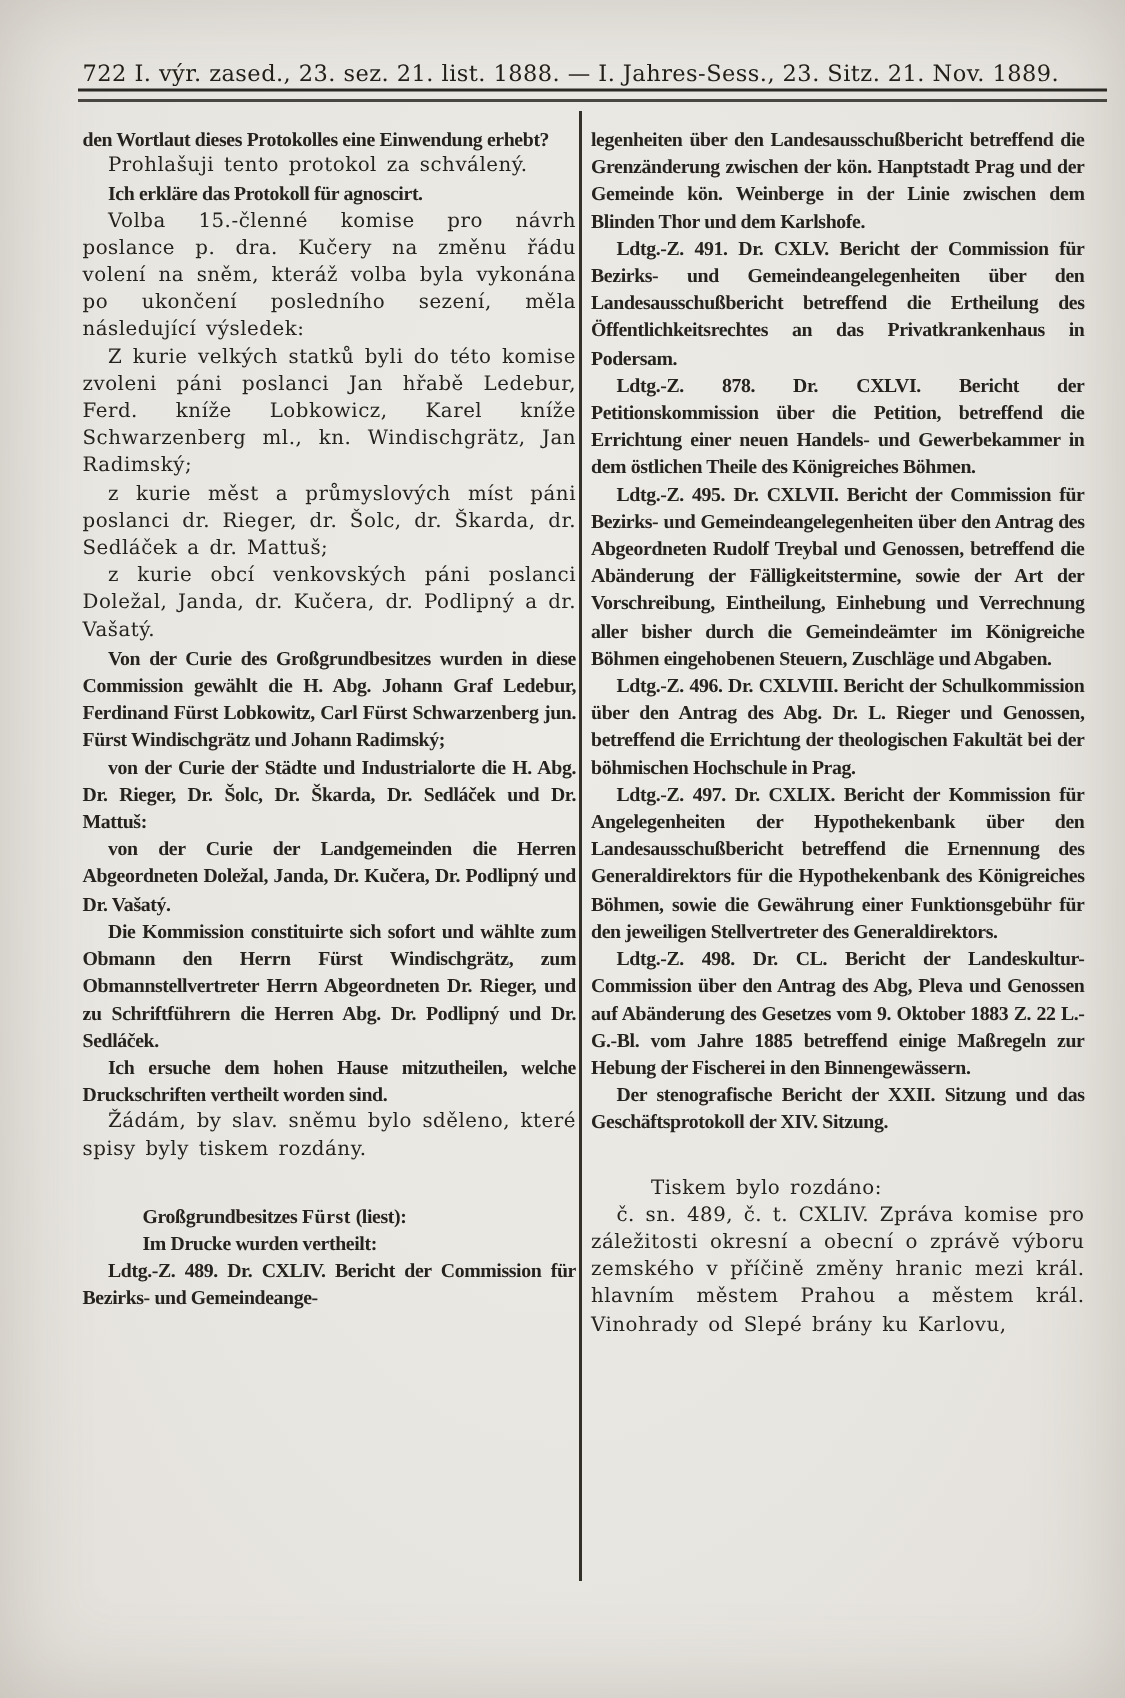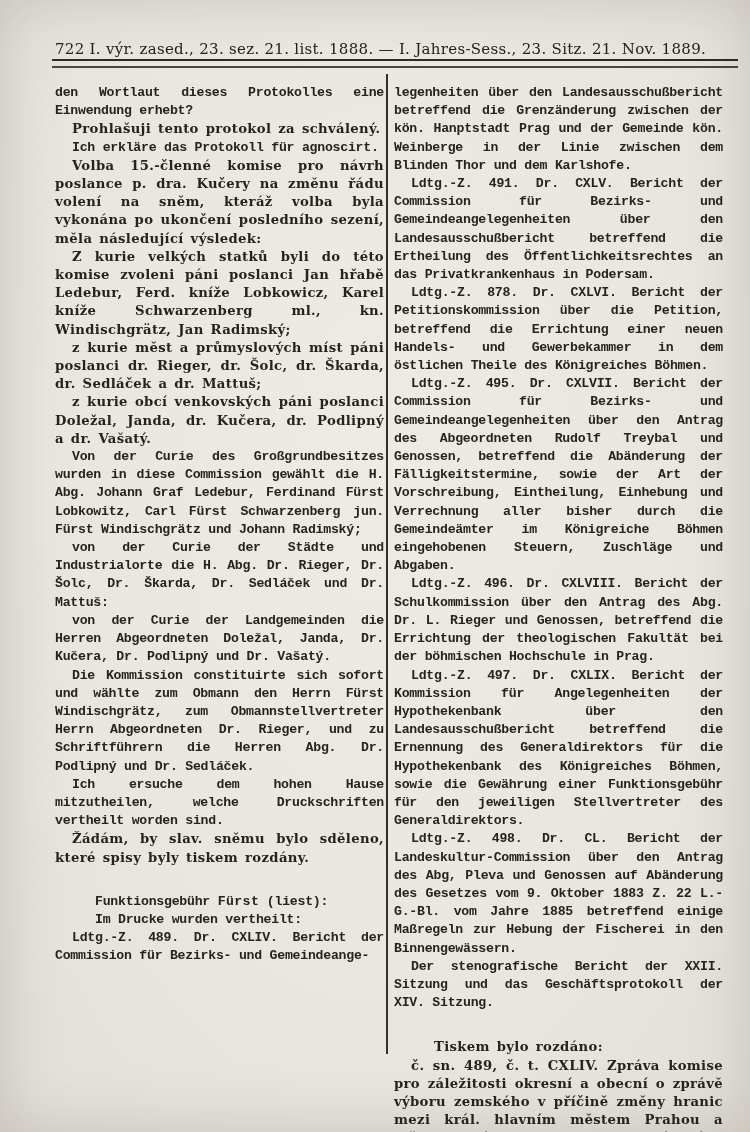--- a/index.html
+++ b/index.html
@@ -52,27 +52,27 @@
     width: 329px;
     font-size: 13.2px;
     line-height: 18.2px;
     text-align: justify;
     color: #26231e;
   }
   .col-left  { left: 55px; }
   .col-right { left: 394px; }
   .col p { margin: 0; }
   .fraktur {
-    font-family: Liberation Mono, monospace;
+    font-family: Liberation Serif, serif;
     font-weight: 700;
     letter-spacing: -0.25px;
   }
   .antiqua {
     font-family: "DejaVu Serif", serif;
-    font-weight: 700;
+    font-weight: 400;
     letter-spacing: 0.35px;
     word-spacing: 2px;
   }
   .indent { text-indent: 17px; }
   .indent-wide { text-indent: 40px; }
   .gap { margin-top: 26px !important; }
   .b { font-weight: 700; letter-spacing: 0.4px; }
 </style>
 </head>
 <body>
@@ -89,21 +89,21 @@
       <p class="antiqua indent">Volba 15.-členné komise pro návrh poslance p. dra. Kučery na změnu řádu volení na sněm, kteráž volba byla vykonána po ukončení posledního sezení, měla následující výsledek:</p>
       <p class="antiqua indent">Z kurie velkých statků byli do této komise zvoleni páni poslanci Jan hřabě Ledebur, Ferd. kníže Lobkowicz, Karel kníže Schwarzenberg ml., kn. Windischgrätz, Jan Radimský;</p>
       <p class="antiqua indent">z kurie měst a průmyslových míst páni poslanci dr. Rieger, dr. Šolc, dr. Škarda, dr. Sedláček a dr. Mattuš;</p>
       <p class="antiqua indent">z kurie obcí venkovských páni poslanci Doležal, Janda, dr. Kučera, dr. Podlipný a dr. Vašatý.</p>
       <p class="fraktur indent">Von der Curie des Großgrundbesitzes wurden in diese Commission gewählt die H. Abg. Johann Graf Ledebur, Ferdinand Fürst Lobkowitz, Carl Fürst Schwarzenberg jun. Fürst Windischgrätz und Johann Radimský;</p>
       <p class="fraktur indent">von der Curie der Städte und Industrialorte die H. Abg. Dr. Rieger, Dr. Šolc, Dr. Škarda, Dr. Sedláček und Dr. Mattuš:</p>
       <p class="fraktur indent">von der Curie der Landgemeinden die Herren Abgeordneten Doležal, Janda, Dr. Kučera, Dr. Podlipný und Dr. Vašatý.</p>
       <p class="fraktur indent">Die Kommission constituirte sich sofort und wählte zum Obmann den Herrn Fürst Windischgrätz, zum Obmannstellvertreter Herrn Abgeordneten Dr. Rieger, und zu Schriftführern die Herren Abg. Dr. Podlipný und Dr. Sedláček.</p>
       <p class="fraktur indent">Ich ersuche dem hohen Hause mitzutheilen, welche Druckschriften vertheilt worden sind.</p>
       <p class="antiqua indent">Žádám, by slav. sněmu bylo sděleno, které spisy byly tiskem rozdány.</p>
-      <p class="fraktur indent-wide gap"><span>Funktionsgebühr </span><span class="b">Fürst</span><span> (liest):</span></p>
+      <p class="fraktur indent-wide gap"><span>Großgrundbesitzes </span><span class="b">Fürst</span><span> (liest):</span></p>
       <p class="fraktur indent-wide">Im Drucke wurden vertheilt:</p>
       <p class="fraktur indent">Ldtg.-Z. 489. Dr. CXLIV. Bericht der Commission für Bezirks- und Gemeindeange-</p>
     </div>
   <div class="divider"></div>
   <div class="col col-right" id="col-right">
       <p class="fraktur">legenheiten über den Landesausschußbericht betreffend die Grenzänderung zwischen der kön. Hanptstadt Prag und der Gemeinde kön. Weinberge in der Linie zwischen dem Blinden Thor und dem Karlshofe.</p>
       <p class="fraktur indent">Ldtg.-Z. 491. Dr. CXLV. Bericht der Commission für Bezirks- und Gemeindeangelegenheiten über den Landesausschußbericht betreffend die Ertheilung des Öffentlichkeitsrechtes an das Privatkrankenhaus in Podersam.</p>
       <p class="fraktur indent">Ldtg.-Z. 878. Dr. CXLVI. Bericht der Petitionskommission über die Petition, betreffend die Errichtung einer neuen Handels- und Gewerbekammer in dem östlichen Theile des Königreiches Böhmen.</p>
       <p class="fraktur indent">Ldtg.-Z. 495. Dr. CXLVII. Bericht der Commission für Bezirks- und Gemeindeangelegenheiten über den Antrag des Abgeordneten Rudolf Treybal und Genossen, betreffend die Abänderung der Fälligkeitstermine, sowie der Art der Vorschreibung, Eintheilung, Einhebung und Verrechnung aller bisher durch die Gemeindeämter im Königreiche Böhmen eingehobenen Steuern, Zuschläge und Abgaben.</p>
       <p class="fraktur indent">Ldtg.-Z. 496. Dr. CXLVIII. Bericht der Schulkommission über den Antrag des Abg. Dr. L. Rieger und Genossen, betreffend die Errichtung der theologischen Fakultät bei der böhmischen Hochschule in Prag.</p>

